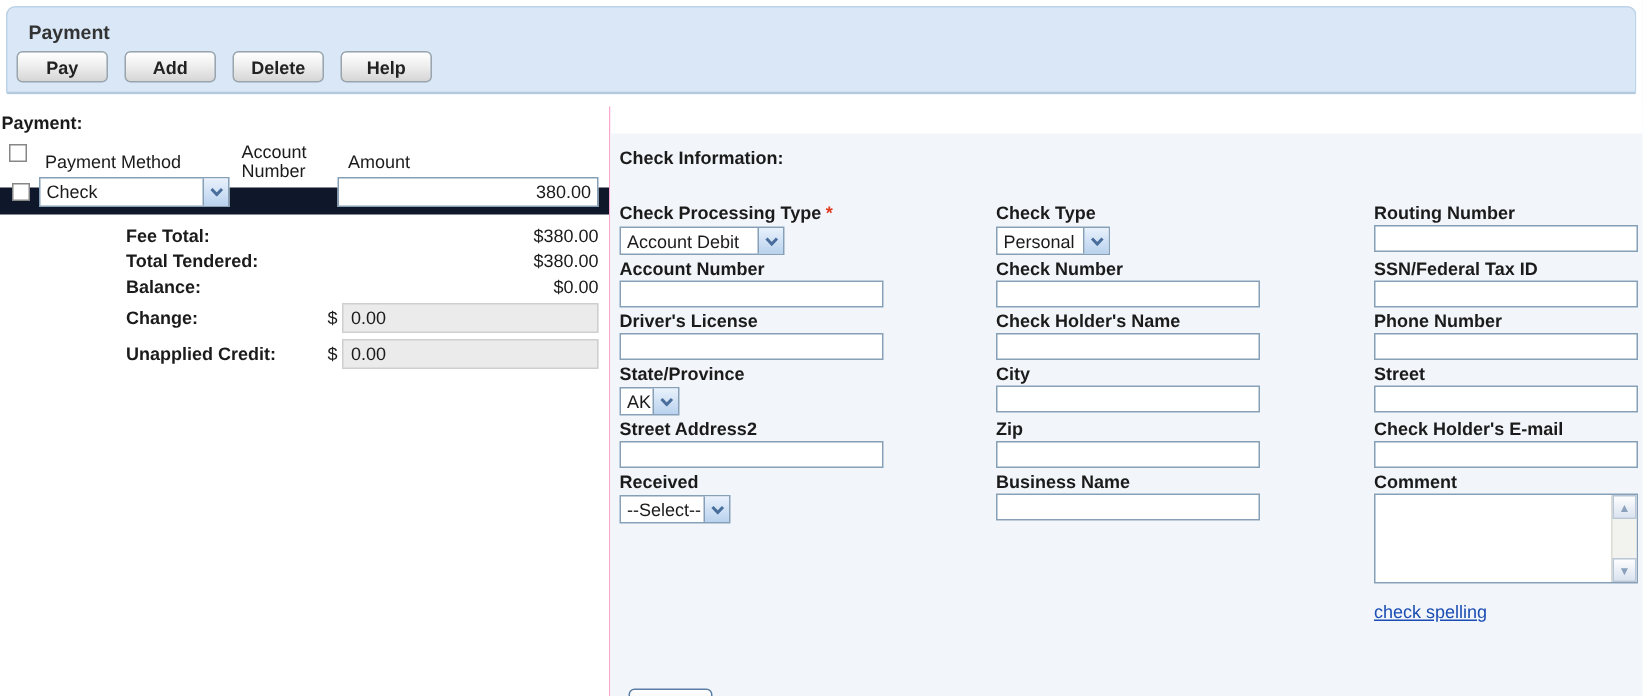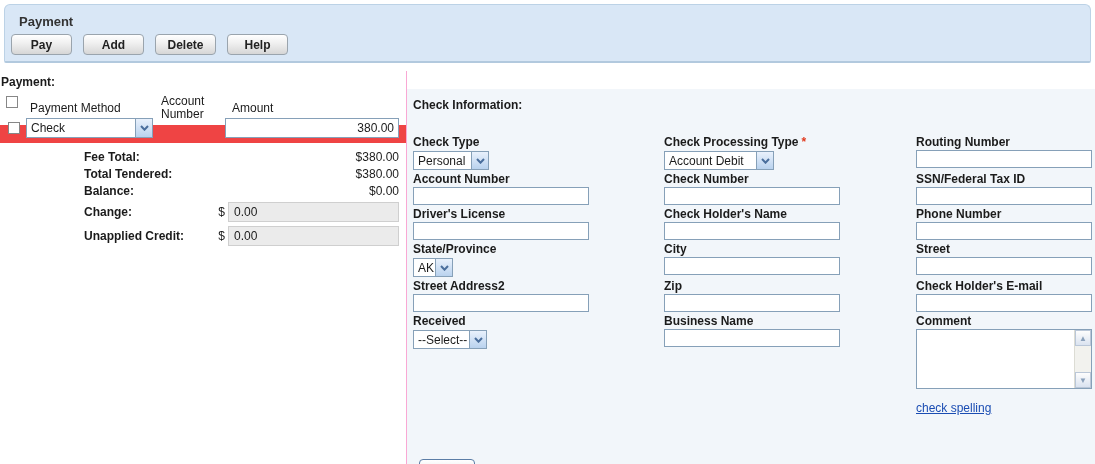--- a/index.html
+++ b/index.html
@@ -42,21 +42,21 @@
   }
   .grid-header .hdr { font-weight:normal; line-height:13px; }
   .col-account { width:60px; }
   .checkbox {
     width:12px; height:12px; background:#fff; border:1px solid #878787;
     display:inline-block; cursor:pointer;
   }
   .grid-header .checkbox { align-self:start; margin-top:1px; }
 
   .pay-row {
-    background:#ef4444; height:18px; display:flex; align-items:center;
+    background:#0f172a; height:18px; display:flex; align-items:center;
     padding:0 7px 12px 8px;
   }
   .pay-row .checkbox { margin-right:6px; }
 
   .sel {
     display:inline-flex; align-items:stretch; height:20px;
     border:1px solid #86a0b8; background:#fff; cursor:pointer;
   }
   .sel-text { flex:1; padding:2px 4px 0 4px; white-space:nowrap; overflow:hidden; }
   .sel-btn {
@@ -193,42 +193,42 @@
     </div>
   </div>
 
   <div class="right-panel">
     <div class="right-inner">
       <div class="check-title">Check Information:</div>
 
       <div class="fields-grid">
 
         <div class="field">
+          <div class="field-label"><span>Check Processing Type</span><span class="req">*</span></div>
+          <span class="sel sel-f w-processing">
+            <span class="sel-text">Account Debit</span>
+            <span class="sel-btn">
+                <svg class="chev" width="9" height="6" viewBox="0 0 9 6">
+                  <path d="M1 1 L4.5 4.7 L8 1" stroke="#4a6e9c" stroke-width="2" fill="none"></path>
+                </svg>
+              </span>
+          </span>
+        </div>
+        <div class="field">
           <div class="field-label">Check Type</div>
           <span class="sel sel-f w-checktype">
             <span class="sel-text">Personal</span>
             <span class="sel-btn">
                 <svg class="chev" width="9" height="6" viewBox="0 0 9 6">
                   <path d="M1 1 L4.5 4.7 L8 1" stroke="#4a6e9c" stroke-width="2" fill="none"></path>
                 </svg>
               </span>
           </span>
         </div>
         <div class="field">
-          <div class="field-label"><span>Check Processing Type</span><span class="req">*</span></div>
-          <span class="sel sel-f w-processing">
-            <span class="sel-text">Account Debit</span>
-            <span class="sel-btn">
-                <svg class="chev" width="9" height="6" viewBox="0 0 9 6">
-                  <path d="M1 1 L4.5 4.7 L8 1" stroke="#4a6e9c" stroke-width="2" fill="none"></path>
-                </svg>
-              </span>
-          </span>
-        </div>
-        <div class="field">
           <div class="field-label">Routing Number</div>
           <input class="txt-input f-input" type="text" value="" style="">
         </div>
 
         <div class="field">
           <div class="field-label">Account Number</div>
           <input class="txt-input f-input" type="text" value="" style="">
         </div>
         <div class="field">
           <div class="field-label">Check Number</div>

